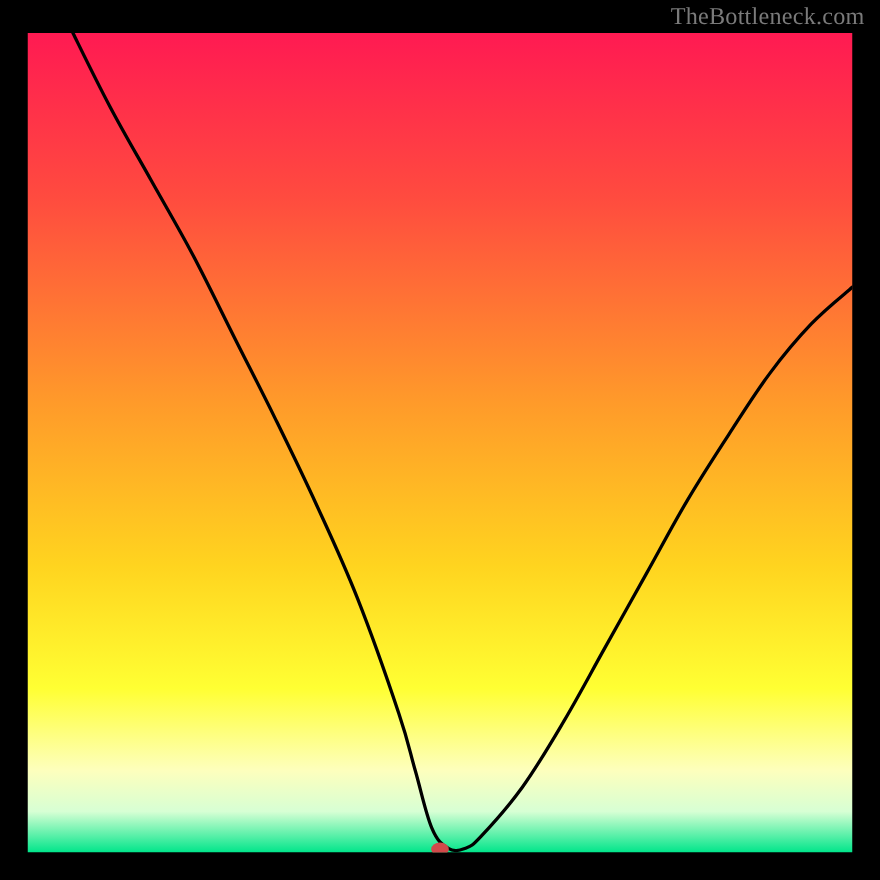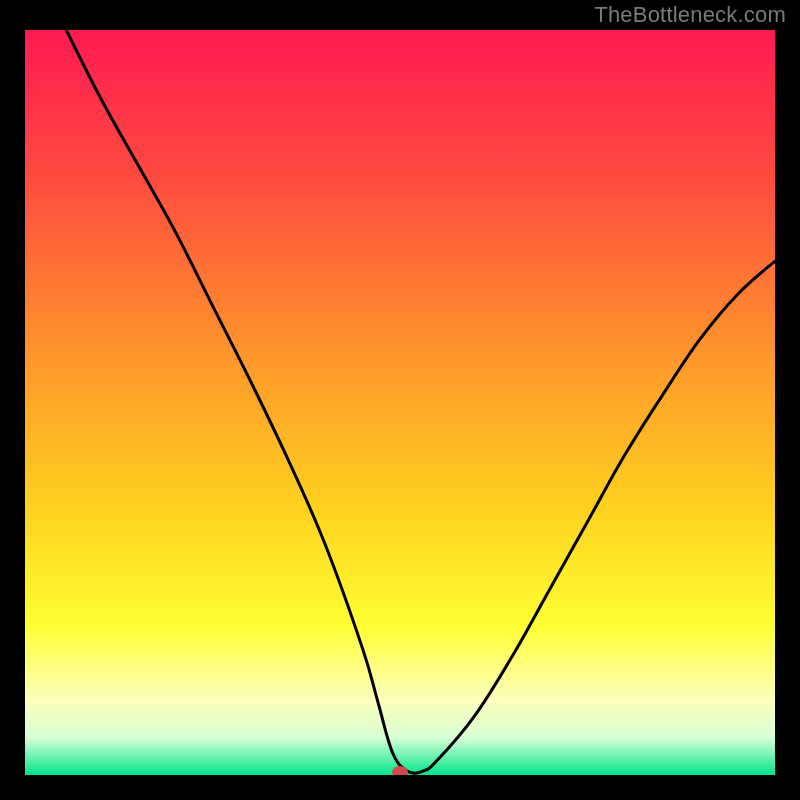--- a/index.html
+++ b/index.html
@@ -20,20 +20,21 @@
     background: #000;
   }
   .watermark {
     position: absolute;
     top: 2px;
     right: 14px;
     color: #7a7a7a;
     font-size: 22px;
     letter-spacing: 0.2px;
     font-weight: 400;
+    font-family: Liberation Serif, serif;
   }
   .plot-wrap {
     position: absolute;
     left: 25px;
     top: 30px;
     width: 750px;
     height: 745px;
     background: #000;
   }
   svg { display: block; }

